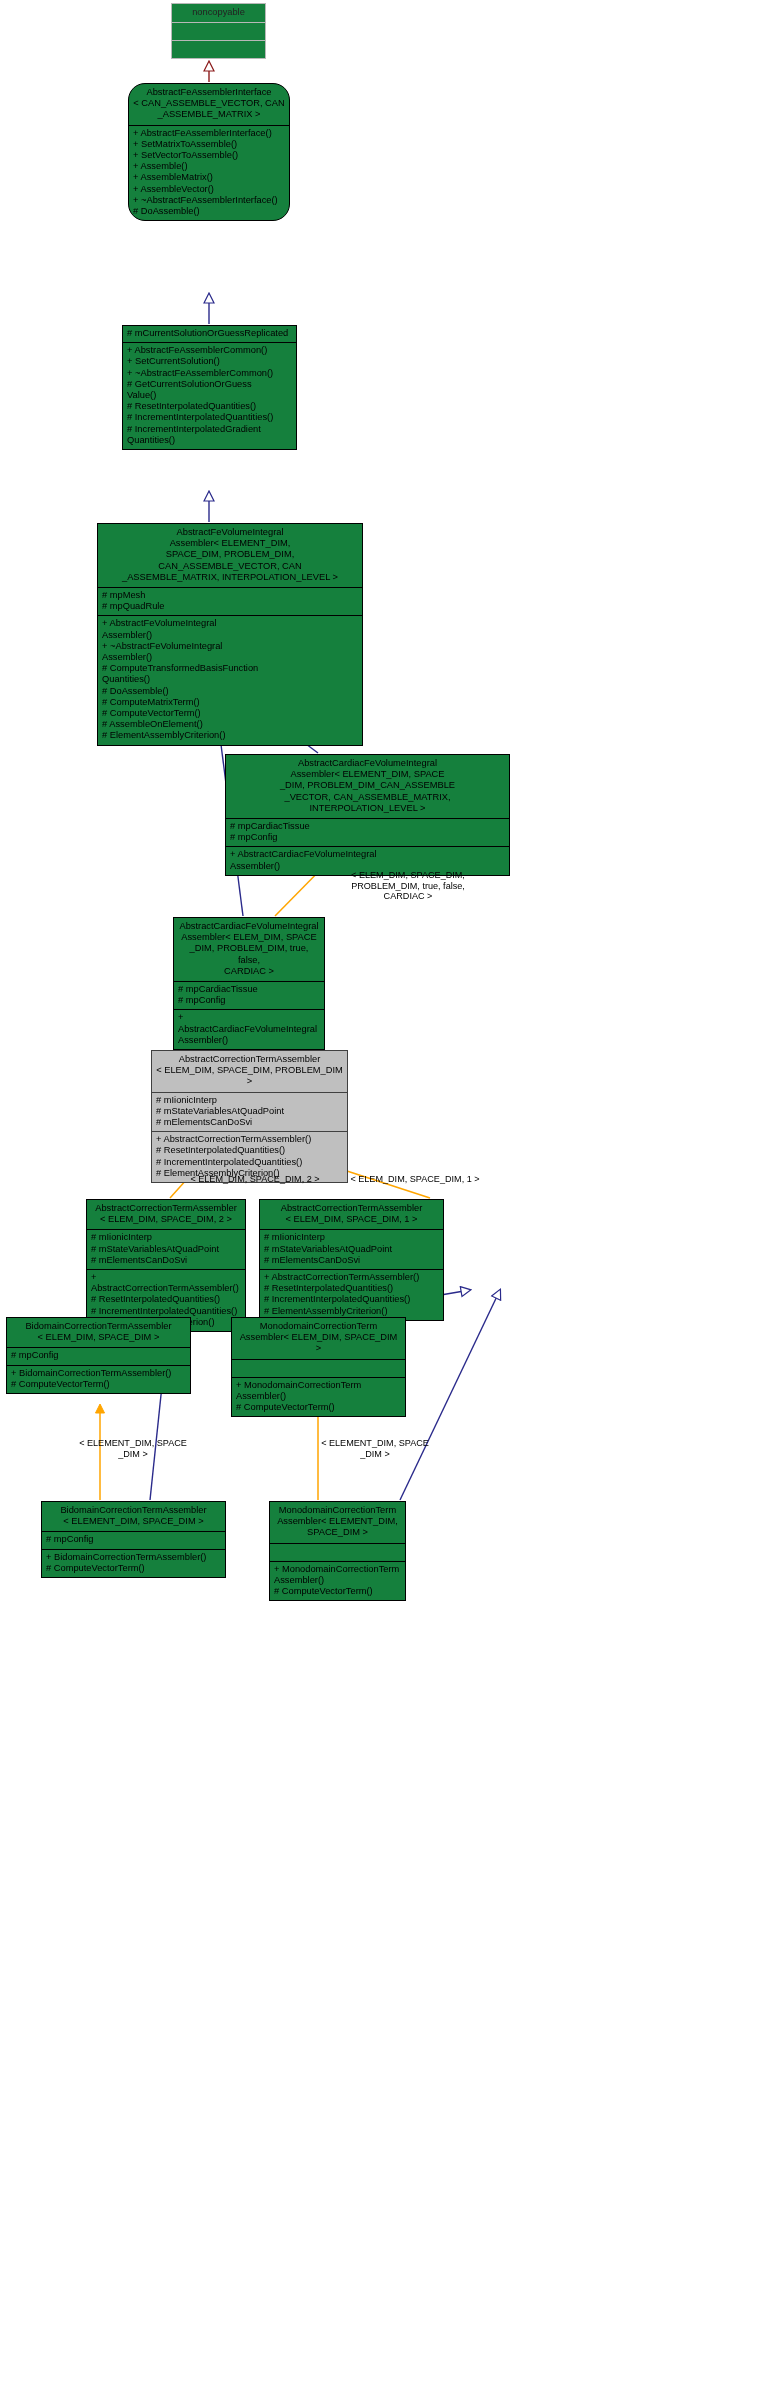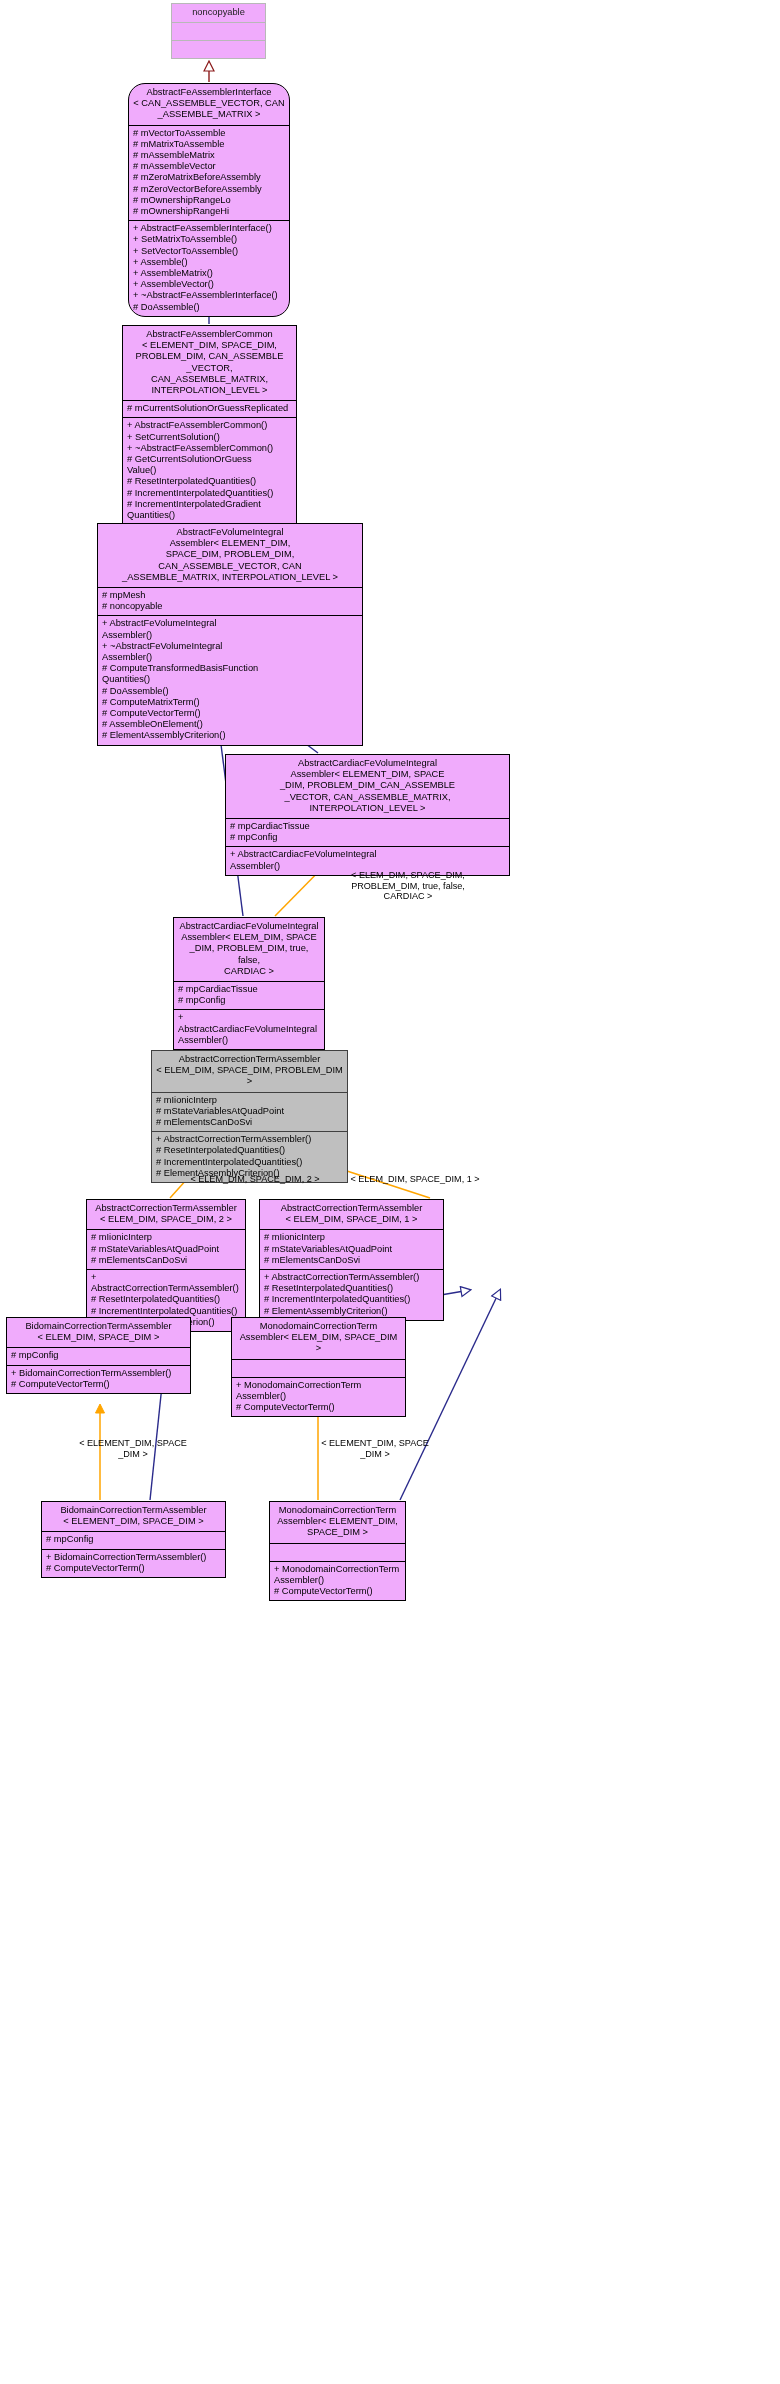--- a/index.html
+++ b/index.html
@@ -6,21 +6,21 @@
   body{
     width:780px;height:2384px;position:relative;background:#ffffff;
     font-family:"Liberation Sans","DejaVu Sans",sans-serif;
     -webkit-font-smoothing:none;
   }
   #canvas{position:absolute;left:0;top:0;width:780px;height:2384px;}
   svg.edges{position:absolute;left:0;top:0;width:780px;height:2384px;pointer-events:none;}
 
   .node{
     position:absolute;box-sizing:border-box;
-    border:1px solid #000000;background:#f0abfc;
+    border:1px solid #000000;background:#15803d;
     font-size:9.3px;line-height:11.2px;color:#000000;
     z-index:3;
   }
   .node.gray{background:#bfbfbf;border-color:#404040;}
   .node.faint{border:1px solid #b8b8b8;color:#222;}
   .node .sec{padding:2px 4px 3px 4px;}
   .node .sec + .sec{border-top:1px solid #000000;}
   .node.gray .sec + .sec{border-top:1px solid #404040;}
   .node.faint .sec + .sec{border-top:1px solid #b8b8b8;}
   .node .title{text-align:center;white-space:pre-line;padding:3px 4px 4px 4px;}
@@ -114,64 +114,51 @@
   <div class="node faint" style="left:171px;top:3px;width:95px;">
     <div class="sec title">noncopyable</div>
     <div class="sec empty"></div>
     <div class="sec empty"></div>
   </div>
 
   <div class="node" style="left:128px;top:83px;width:162px;border-radius:17px;">
     <div class="sec title">AbstractFeAssemblerInterface
 &lt; CAN_ASSEMBLE_VECTOR, CAN
 _ASSEMBLE_MATRIX &gt;</div>
-    <div class="sec members"># mVectorToAssemble
-# mMatrixToAssemble
-# mAssembleMatrix
-# mAssembleVector
-# mZeroMatrixBeforeAssembly
-# mZeroVectorBeforeAssembly
-# mOwnershipRangeLo
-# mOwnershipRangeHi</div>
     <div class="sec members">+ AbstractFeAssemblerInterface()
 + SetMatrixToAssemble()
 + SetVectorToAssemble()
 + Assemble()
 + AssembleMatrix()
 + AssembleVector()
 + ~AbstractFeAssemblerInterface()
 # DoAssemble()</div>
   </div>
 
   <div class="node" style="left:122px;top:325px;width:175px;">
-    <div class="sec title">AbstractFeAssemblerCommon
-&lt; ELEMENT_DIM, SPACE_DIM,
- PROBLEM_DIM, CAN_ASSEMBLE
-_VECTOR, CAN_ASSEMBLE_MATRIX,
-INTERPOLATION_LEVEL &gt;</div>
     <div class="sec members"># mCurrentSolutionOrGuessReplicated</div>
     <div class="sec members">+ AbstractFeAssemblerCommon()
 + SetCurrentSolution()
 + ~AbstractFeAssemblerCommon()
 # GetCurrentSolutionOrGuess
 Value()
 # ResetInterpolatedQuantities()
 # IncrementInterpolatedQuantities()
 # IncrementInterpolatedGradient
 Quantities()</div>
   </div>
 
   <div class="node" style="left:97px;top:523px;width:266px;">
     <div class="sec title">AbstractFeVolumeIntegral
 Assembler&lt; ELEMENT_DIM,
  SPACE_DIM, PROBLEM_DIM,
  CAN_ASSEMBLE_VECTOR, CAN
 _ASSEMBLE_MATRIX, INTERPOLATION_LEVEL &gt;</div>
     <div class="sec members"># mpMesh
-# noncopyable</div>
+# mpQuadRule</div>
     <div class="sec members">+ AbstractFeVolumeIntegral
 Assembler()
 + ~AbstractFeVolumeIntegral
 Assembler()
 # ComputeTransformedBasisFunction
 Quantities()
 # DoAssemble()
 # ComputeMatrixTerm()
 # ComputeVectorTerm()
 # AssembleOnElement()

